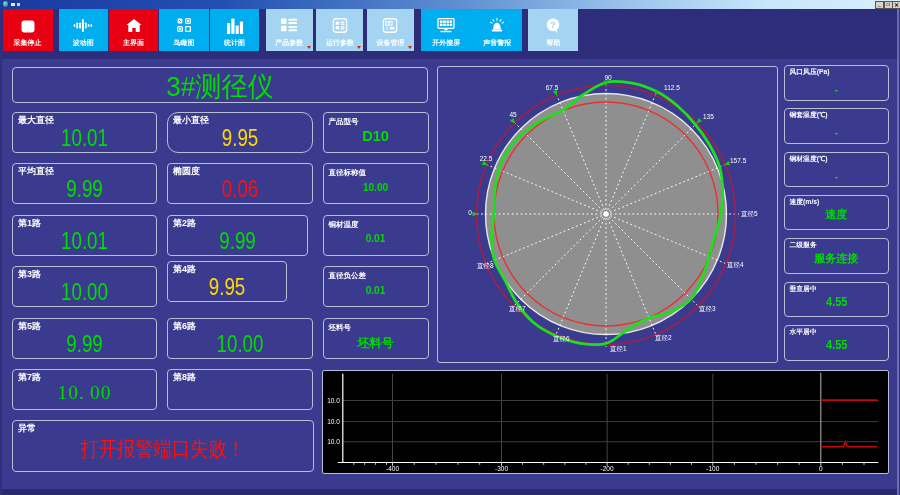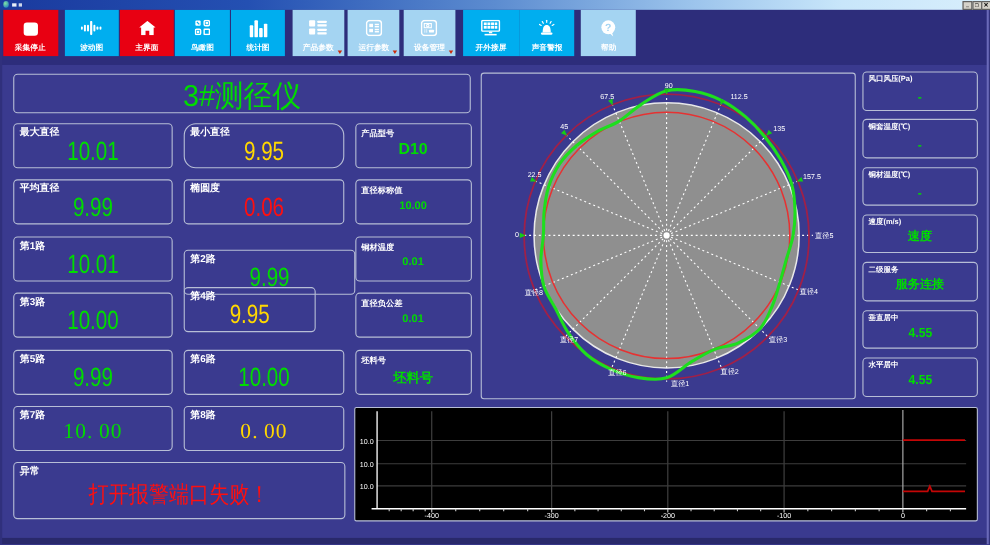--- a/index.html
+++ b/index.html
@@ -214,21 +214,21 @@
   </div>
 <div class="box" style="left:322.5px;top:163.2px;width:106px;height:41.3px;">
     <div class="cap" style="font-size:7.5px;top:4px;">直径标称值</div>
     <div class="val small green">10.00</div>
   </div>
 
 <div class="box" style="left:12px;top:214.6px;width:145px;height:41.3px;">
     <div class="cap">第1路</div>
     <div class="val big green">10.01</div>
   </div>
-<div class="box" style="left:167px;top:214.6px;width:156px;height:41.3px;margin-top:12px;">
+<div class="box" style="left:167px;top:214.6px;width:141px;height:41.3px;">
     <div class="cap">第2路</div>
     <div class="val big green">9.99</div>
   </div>
 <div class="box" style="left:322.5px;top:214.6px;width:106px;height:41.3px;">
     <div class="cap" style="font-size:7.5px;top:4px;">铜材温度</div>
     <div class="val small green">0.01</div>
   </div>
 
 <div class="box" style="left:12px;top:266.1px;width:145px;height:41.3px;">
     <div class="cap">第3路</div>
@@ -255,21 +255,20 @@
     <div class="cap" style="font-size:7.5px;top:4px;">坯料号</div>
     <div class="val green" style="top:16px;font-size:12px;">坯料号</div>
   </div>
 
 <div class="box" style="left:12px;top:369px;width:145px;height:41.3px;">
     <div class="cap">第7路</div>
     <div class="val serif green">10. 00</div>
   </div>
 <div class="box" style="left:167px;top:369px;width:146px;height:41.3px;">
     <div class="cap">第8路</div>
-    <div class="val serif yellow">0. 00</div>
   </div>
 
 <div class="box" style="left:12px;top:420.3px;width:301.5px;height:52.2px;">
     <div class="cap">异常</div>
   <div class="val redv" style="top:14px;font-size:21px;transform:scaleX(0.87);font-weight:normal;">打开报警端口失败！</div>
 </div>
 <div class="box" style="left:437px;top:66px;width:341px;height:297px;border-radius:3px;">
 <svg width="339" height="295" viewBox="438 67 339 295" style="position:absolute;left:0;top:0;">
   <circle cx="606" cy="214" r="120.5" fill="#8f8f8f" stroke="#e8e8e8" stroke-width="1.4"></circle>
   <g stroke="#ffffff" stroke-width="1" stroke-dasharray="1.8,2.6">

